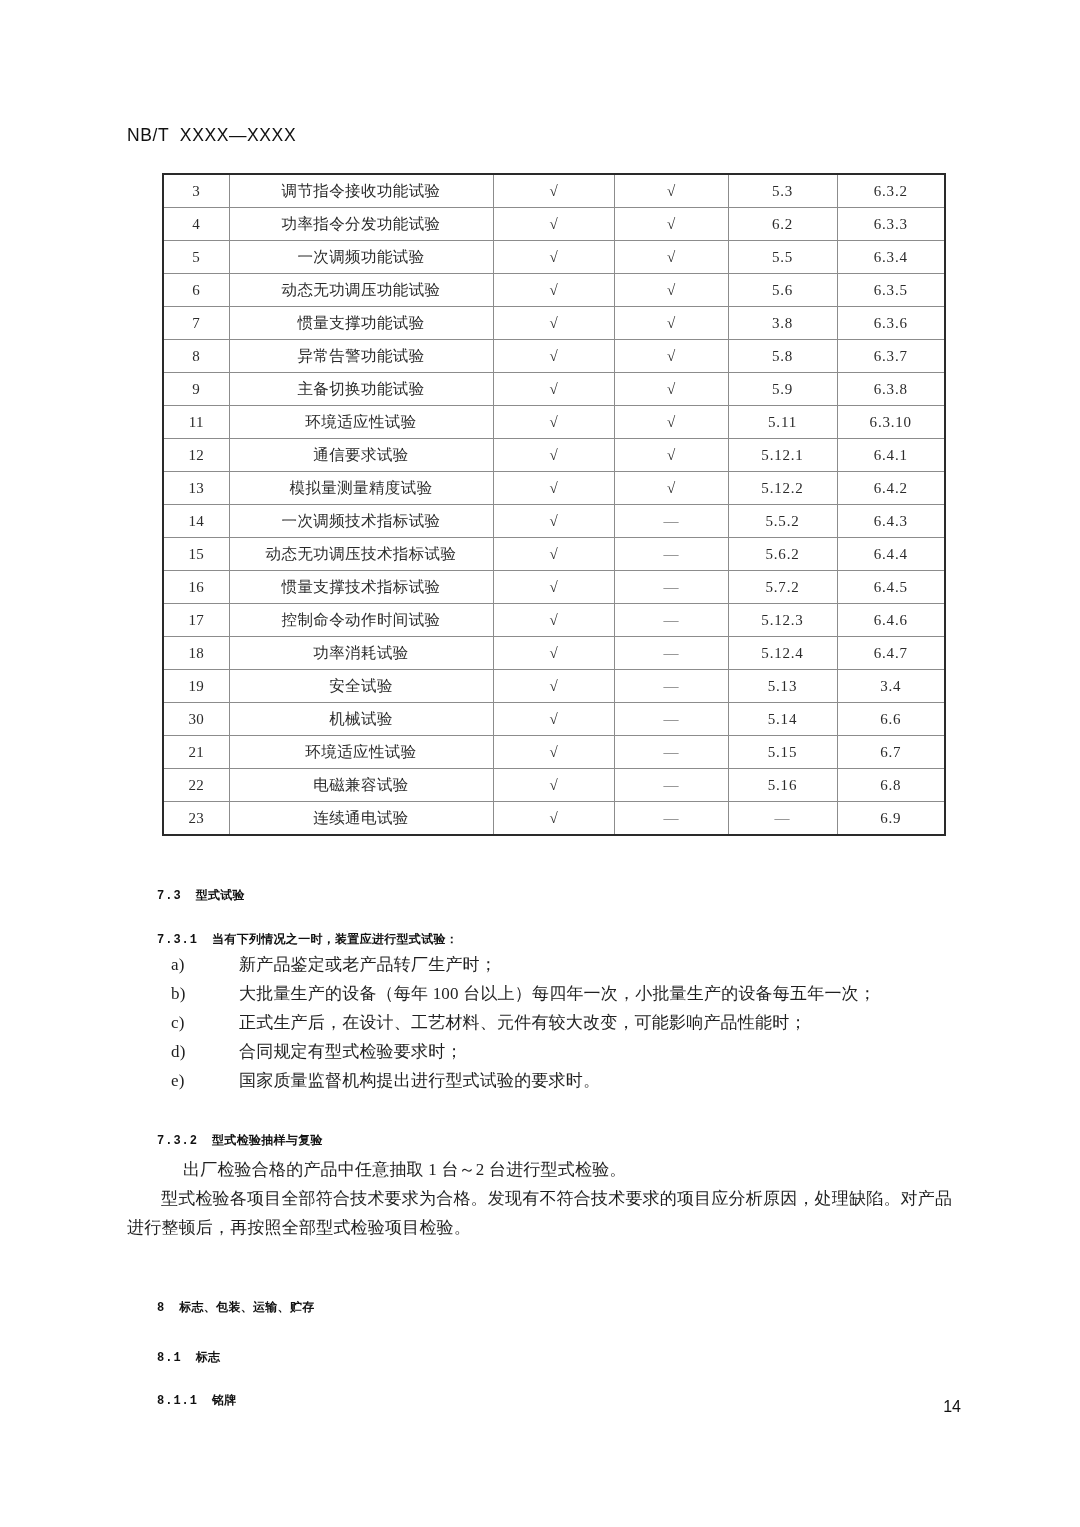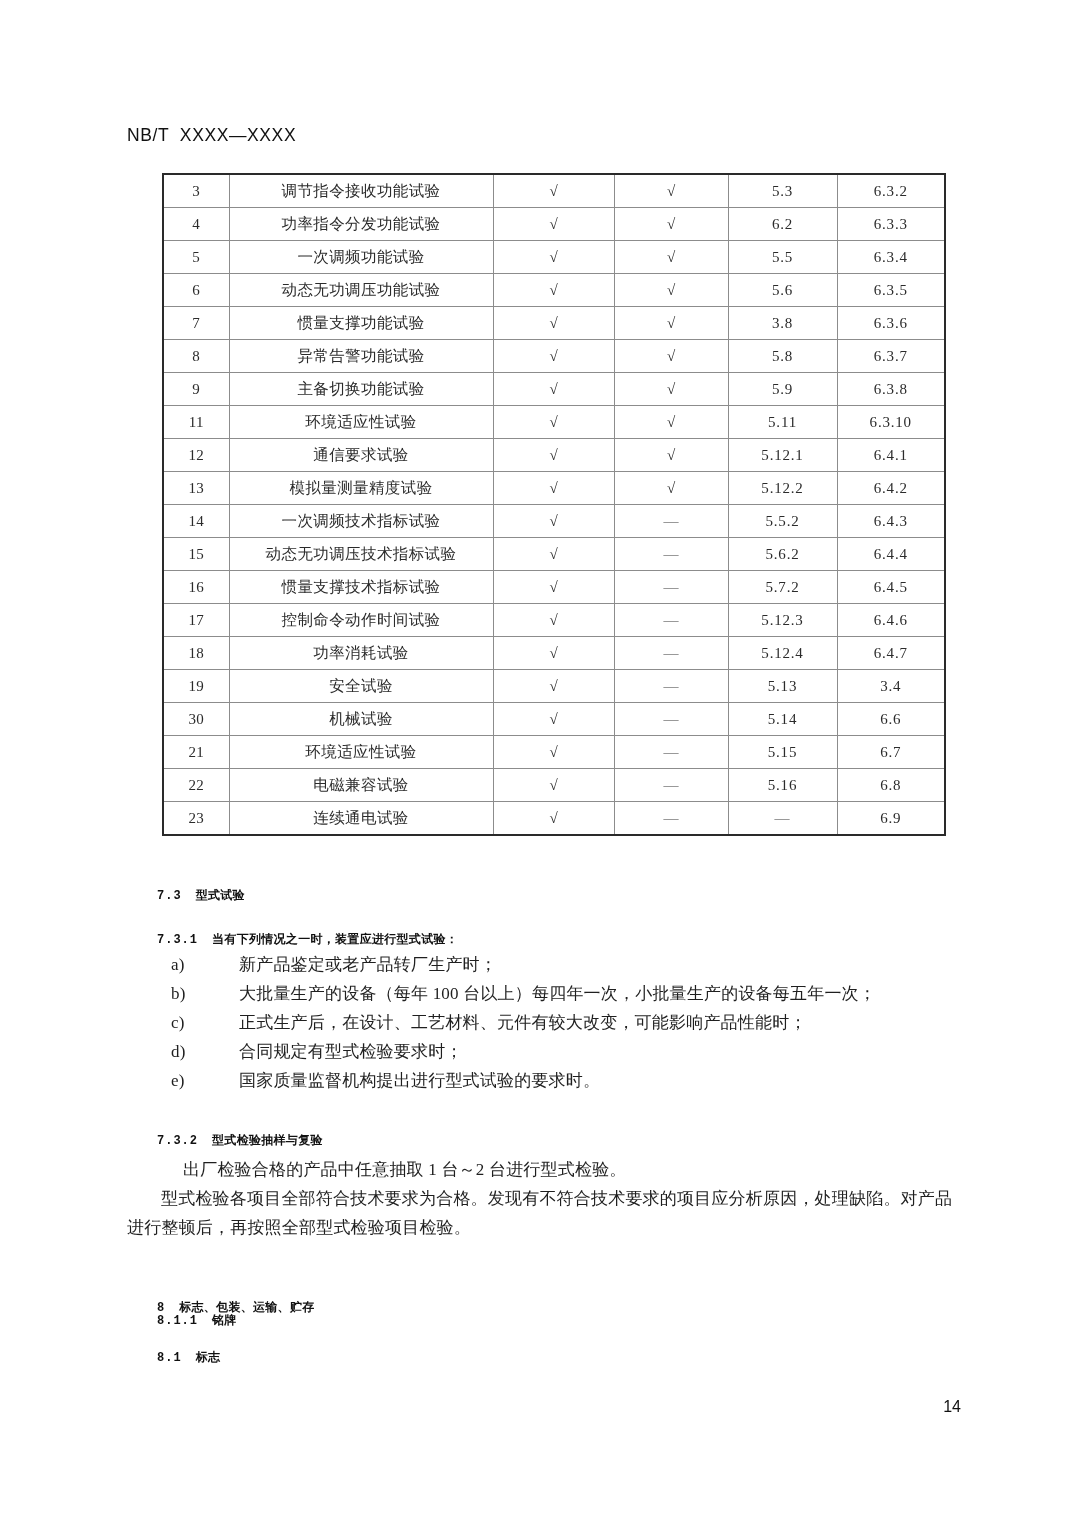--- a/index.html
+++ b/index.html
@@ -360,19 +360,19 @@
   <div class="para" style="left:127px; top:1184px; width:834px; text-indent:34px;">型式检验各项目全部符合技术要求为合格。发现有不符合技术要求的项目应分析原因，处理缺陷。对产品进行整顿后，再按照全部型式检验项目检验。</div>
 
   <div class="sec-head" style="left:127px; top:1285px;">
     <span class="num">8</span><span class="gap"></span><span>标志、包装、运输、贮存</span>
   </div>
 
   <div class="sec-head" style="left:127px; top:1335px;">
     <span class="num">8.1</span><span class="gap"></span><span>标志</span>
   </div>
 
-  <div class="sec-head" style="left:127px; top:1298px;text-align:right;">
+  <div class="sec-head" style="left:127px; top:1378px;text-align:right;">
     <span class="num">8.1.1</span><span class="gap"></span><span>铭牌</span>
   </div>
 
   <div class="page-no">14</div>
 
 </div>
 
 </body></html>

